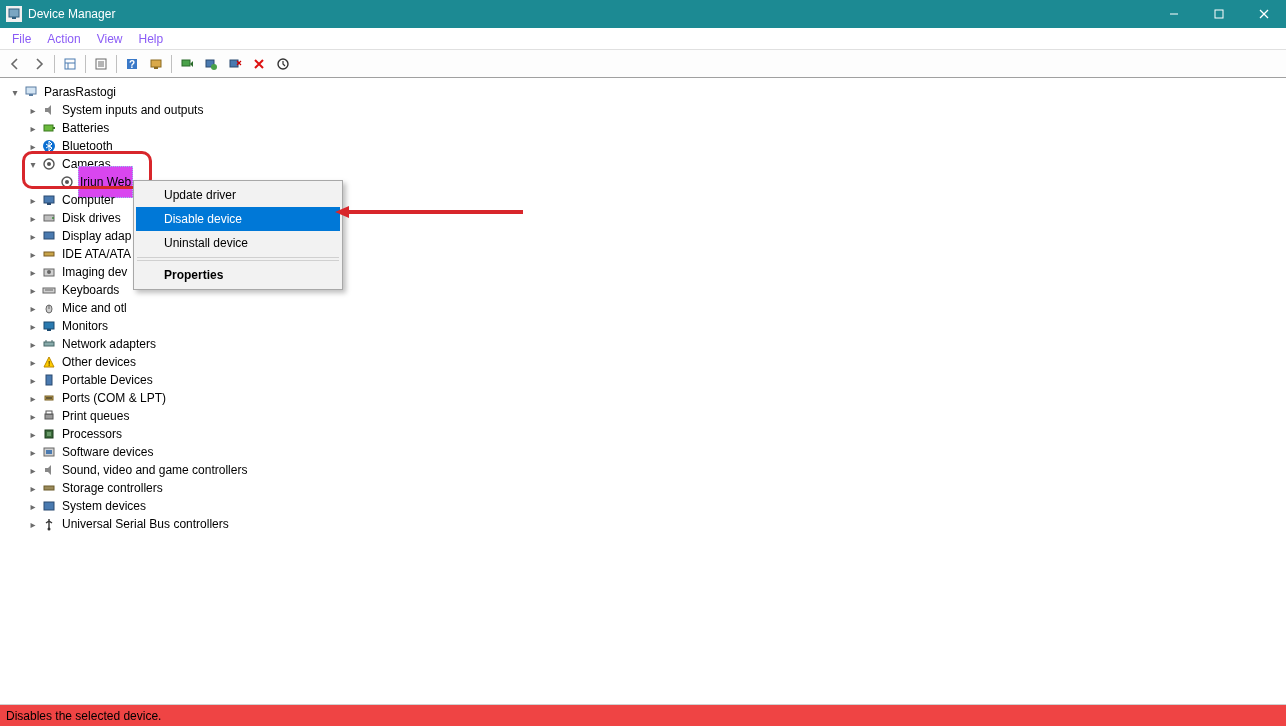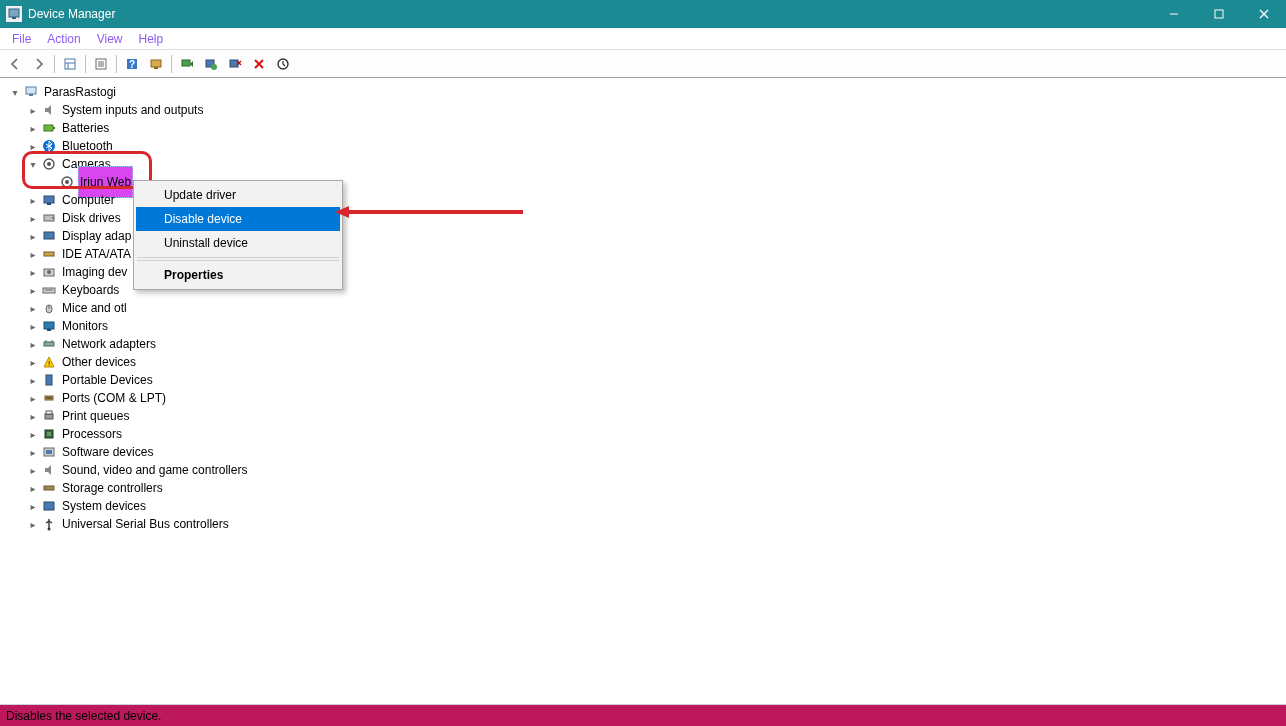--- a/index.html
+++ b/index.html
@@ -125,21 +125,21 @@
 }
 .context-menu .cm-item.bold { font-weight: 600; }
 
 .arrow-annotation {
   position: absolute;
   pointer-events: none;
 }
 
 .statusbar {
   height: 22px;
-  background: #be185d;
+  background: #ef4444;
   border-top: 1px solid #d0d0d0;
   font-size: 12px;
   display: flex;
   align-items: center;
   padding: 0 6px;
   color: #000;
 }
 
 svg { display: block; }
 </style>

